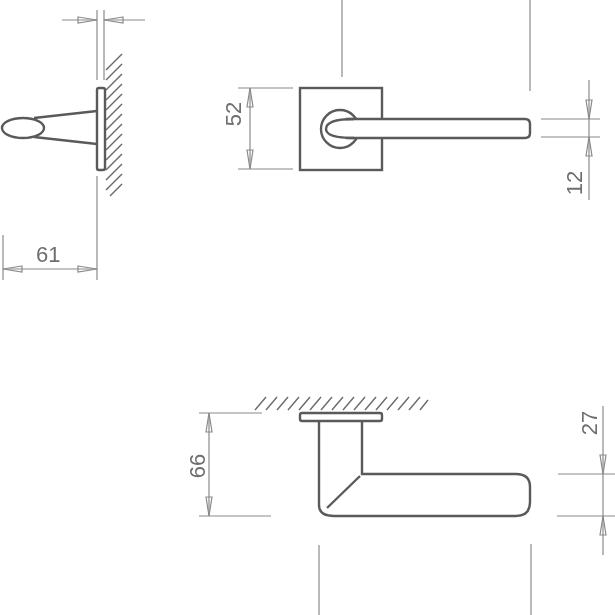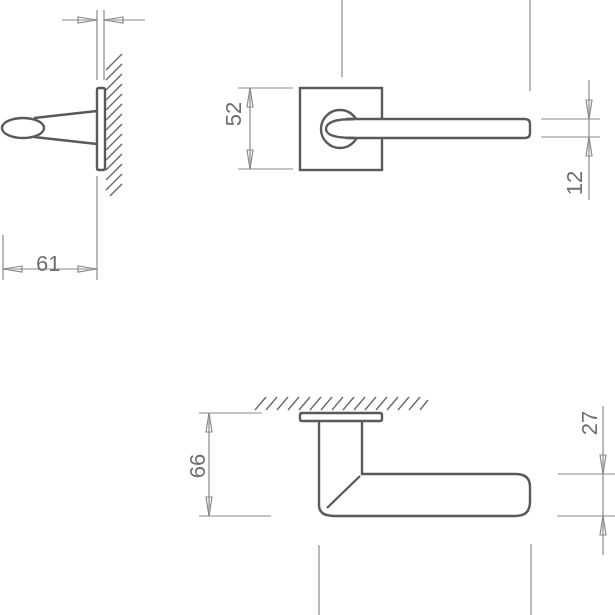--- a/index.html
+++ b/index.html
@@ -144,18 +144,18 @@
         <line x1="603" y1="406" x2="603" y2="555"></line>
         <polygon points="600,455 603,474 606,455"></polygon>
         <polygon points="600,535 603,516 606,535"></polygon>
       </g>
 
       <line x1="319" y1="545" x2="319" y2="615" stroke="#8a8a8a" stroke-width="1.2"></line>
       <line x1="531" y1="544" x2="531" y2="615" stroke="#8a8a8a" stroke-width="1.2"></line>
     </g>
   </svg>
 
-  <div class="dim-label" style="left:36px; top:253px;">61</div>
+  <div class="dim-label" style="left:36px; top:244px;">61</div>
   <div class="dim-label rot" style="left:222px; top:103px;">52</div>
   <div class="dim-label rot" style="left:563px; top:172px;">12</div>
   <div class="dim-label rot" style="left:186px; top:455px;">66</div>
   <div class="dim-label rot" style="left:578px; top:412px;">27</div>
 </div>
 
 </body></html>

